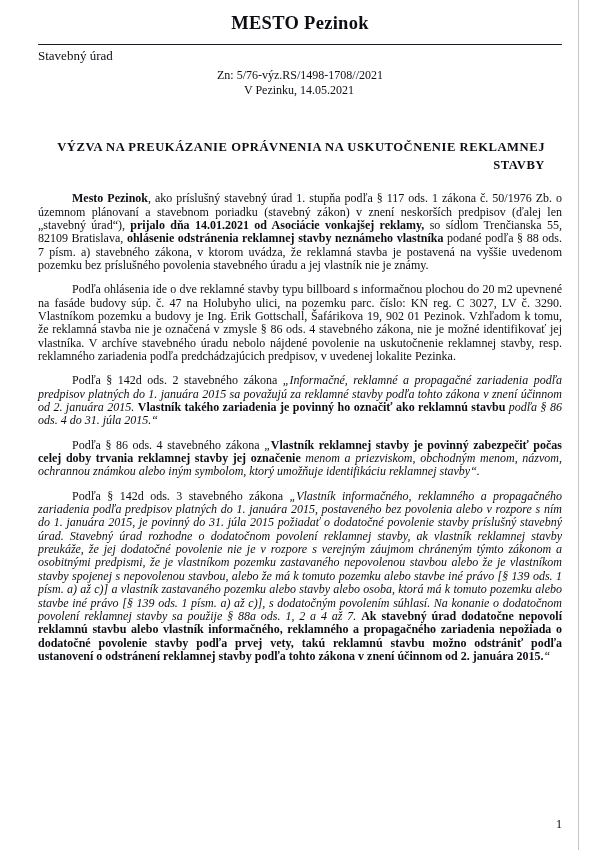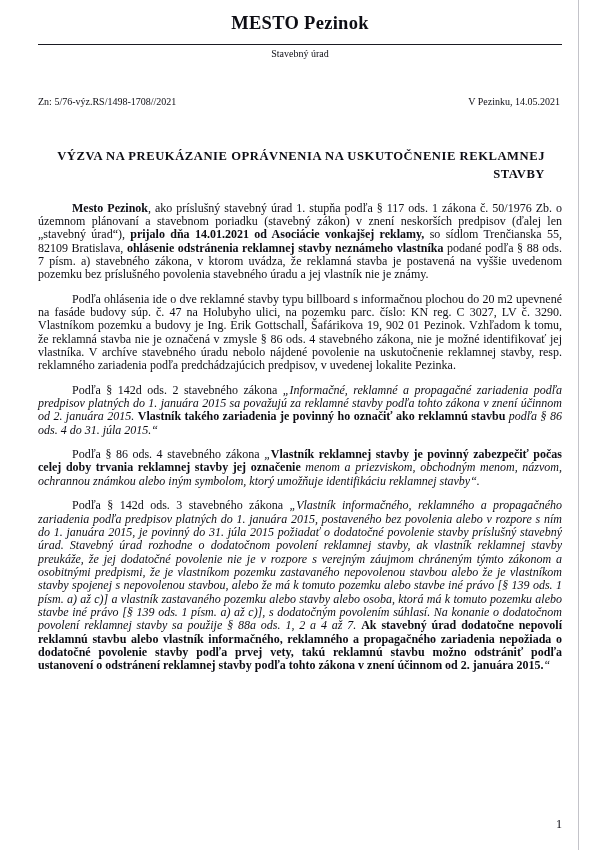--- a/index.html
+++ b/index.html
@@ -65,35 +65,35 @@
   }
 
   .rule {
     border: 0;
     border-top: 1.3px solid #1a1a22;
     margin: 9px 0 0 0;
     width: 100%;
   }
 
   .dept {
-    text-align: center;
-    font-size: 10px;
+    font-size: 13px;
     line-height: 1.2;
     margin: 3px 0 0 0;
   }
 
   .ref-row {
     display: flex;
     justify-content: space-between;
-    align-items: flex-end;
-    font-size: 10px;
+    align-items: center;
+    font-size: 12px;
     margin-top: 4px;
+    flex-direction: column;
   }
   .ref-left { white-space: nowrap; }
-  .ref-right { white-space: nowrap; padding-right: 2px; margin-top: 32px; }
+  .ref-right { white-space: nowrap; padding-right: 2px; }
 
   
   .doc-title {
     margin: 40px auto 0 auto;
     width: 490px;
     text-align: right;
     font-size: 12.6px;
     font-weight: bold;
     letter-spacing: .55px;
     line-height: 1.45;

